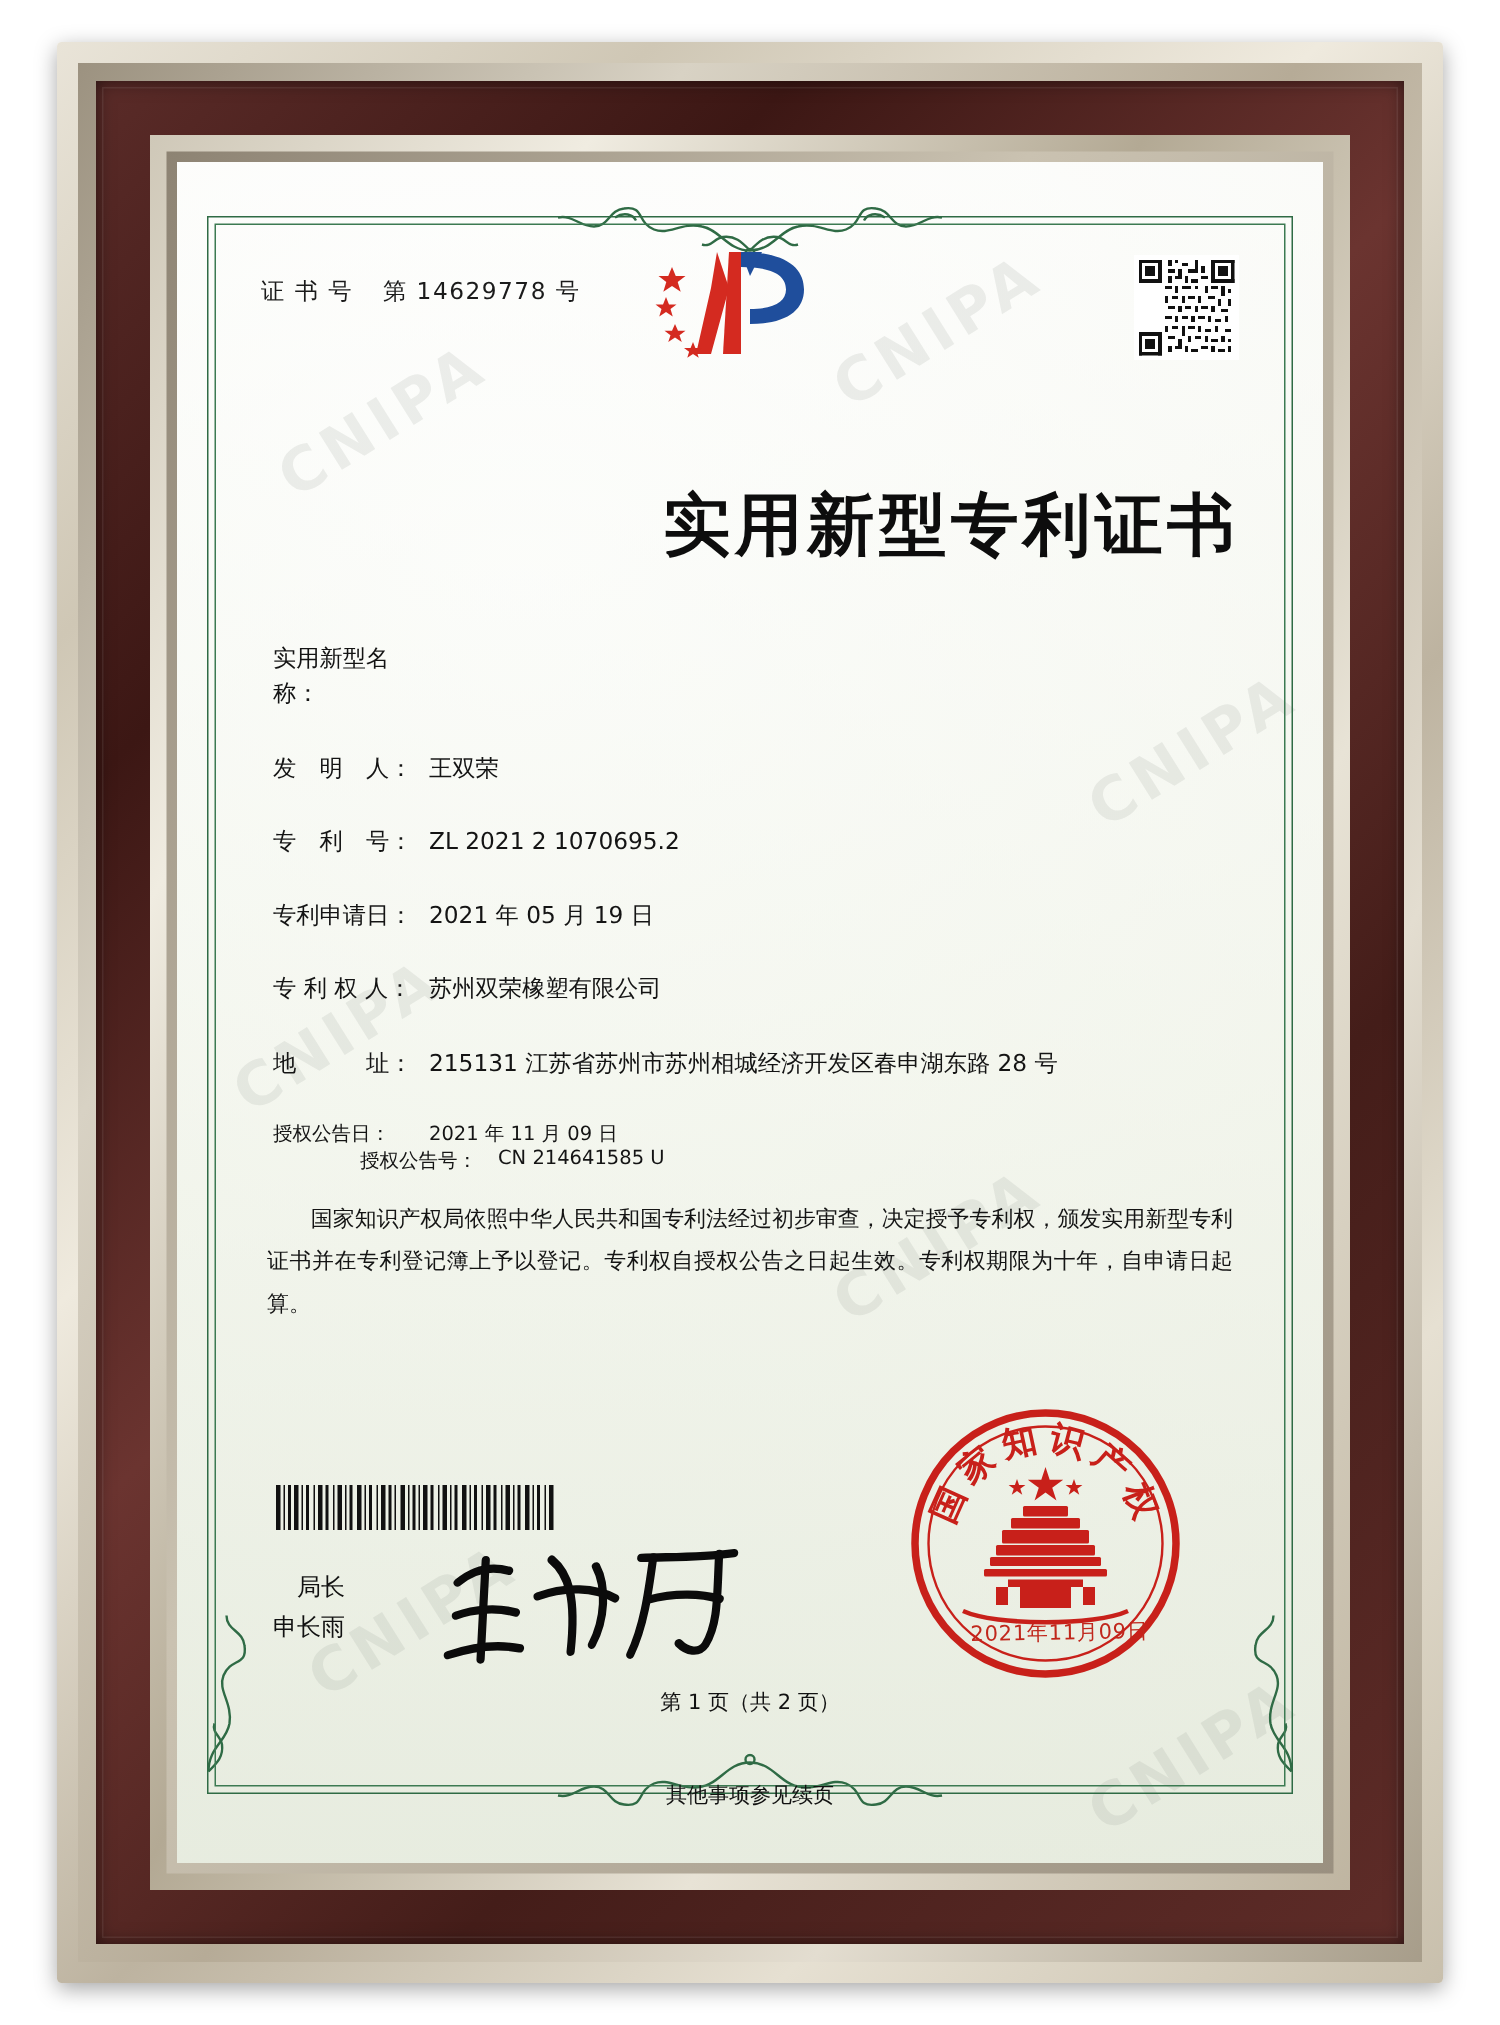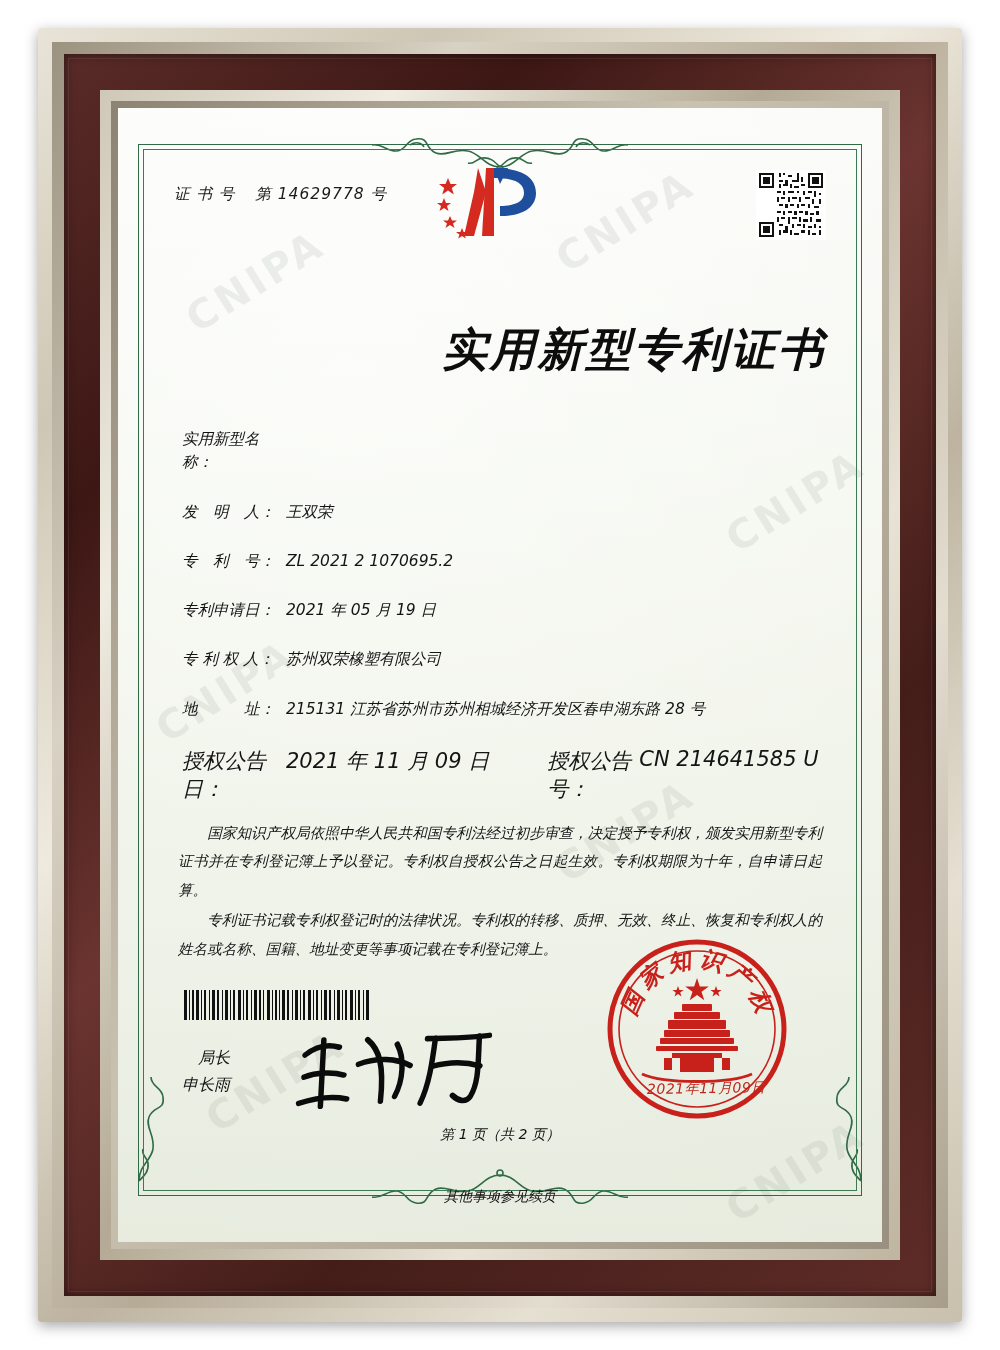--- a/index.html
+++ b/index.html
@@ -66,40 +66,40 @@
   .green-border:after{
     content:"";position:absolute;left:4px;top:4px;right:4px;bottom:4px;
     border:0.8px solid #3c7a52;
   }
   .orn-top{position:absolute;left:50%;transform:translateX(-50%);top:-18px;width:300px;height:46px;color:#2f6b45;}
   .orn-bottom{position:absolute;left:50%;transform:translateX(-50%);bottom:-20px;width:300px;height:46px;color:#2f6b45;}
   .orn-left{position:absolute;left:-14px;bottom:10px;width:60px;height:120px;color:#2f6b45;}
   .orn-right{position:absolute;right:-14px;bottom:10px;width:60px;height:120px;color:#2f6b45;}
 
   
-  .content{position:absolute;left:56px;top:76px;right:56px;bottom:70px;font-style:italic;}
+  .content{position:absolute;left:56px;top:76px;right:56px;bottom:70px;}
   .cert-no{
     font-size:15.5px;color:#1b1b1b;letter-spacing:1px;
     font-family:"DejaVu Sans","Liberation Sans",sans-serif;
   }
   .qr{
     position:absolute;right:0;top:-14px;width:70px;height:70px;
     background:#fff;padding:3px;box-sizing:border-box;
   }
   .logo{position:absolute;left:50%;transform:translateX(-50%);top:-22px;width:140px;height:86px;}
   .title{
     text-align:right;margin-top:58px;
     font-size:45px;font-weight:bold;letter-spacing:3px;color:#0d0d0d;
     font-family:"DejaVu Sans","Liberation Sans",sans-serif;
   }
   .fields{margin-top:48px;padding-left:8px;}
   .row{display:flex;font-size:15.5px;color:#141414;margin-bottom:26px;line-height:1.5;}
   .lbl{width:104px;flex:0 0 104px;letter-spacing:0px;}
   .val{flex:1;}
-  .row-inline{display:flex;font-size:21px;color:#141414;margin-bottom:12px;}
+  .row-inline{display:flex;font-size:13px;color:#141414;margin-bottom:12px;flex-direction:column;}
   .seg2{margin-left:58px;display:flex;}
   .seg2 .lbl{width:92px;flex:0 0 92px;}
   .para{
     margin-top:16px;font-size:14.6px;line-height:1.95;color:#141414;
     text-indent:2em;text-align:justify;padding:0 4px;
   }
   .para.second{margin-top:2px;}
   
   .barcode{position:absolute;left:10px;bottom:152px;height:30px;width:260px;}
   
@@ -329,21 +329,20 @@
             <div>2021 年 11 月 09 日</div>
           </div>
           <div class="seg2">
             <div class="lbl">授权公告号：</div>
             <div>CN 214641585 U</div>
           </div>
         </div>
       </div>
 
       <div class="para">国家知识产权局依照中华人民共和国专利法经过初步审查，决定授予专利权，颁发实用新型专利证书并在专利登记簿上予以登记。专利权自授权公告之日起生效。专利权期限为十年，自申请日起算。</div>
-      <div class="para second">专利证书记载专利权登记时的法律状况。专利权的转移、质押、无效、终止、恢复和专利权人的姓名或名称、国籍、地址变更等事项记载在专利登记簿上。</div>
 
       <svg class="barcode" viewBox="0 0 260 30" preserveAspectRatio="none">
         <g fill="#111">
           <rect x="0" y="0" width="3" height="30"></rect>
             <rect x="5" y="0" width="1" height="30"></rect>
           <rect x="8" y="0" width="2" height="30"></rect>
             <rect x="12" y="0" width="3" height="30"></rect>
           <rect x="17" y="0" width="1" height="30"></rect>
             <rect x="20" y="0" width="2" height="30"></rect>
           <rect x="25" y="0" width="1" height="30"></rect>

